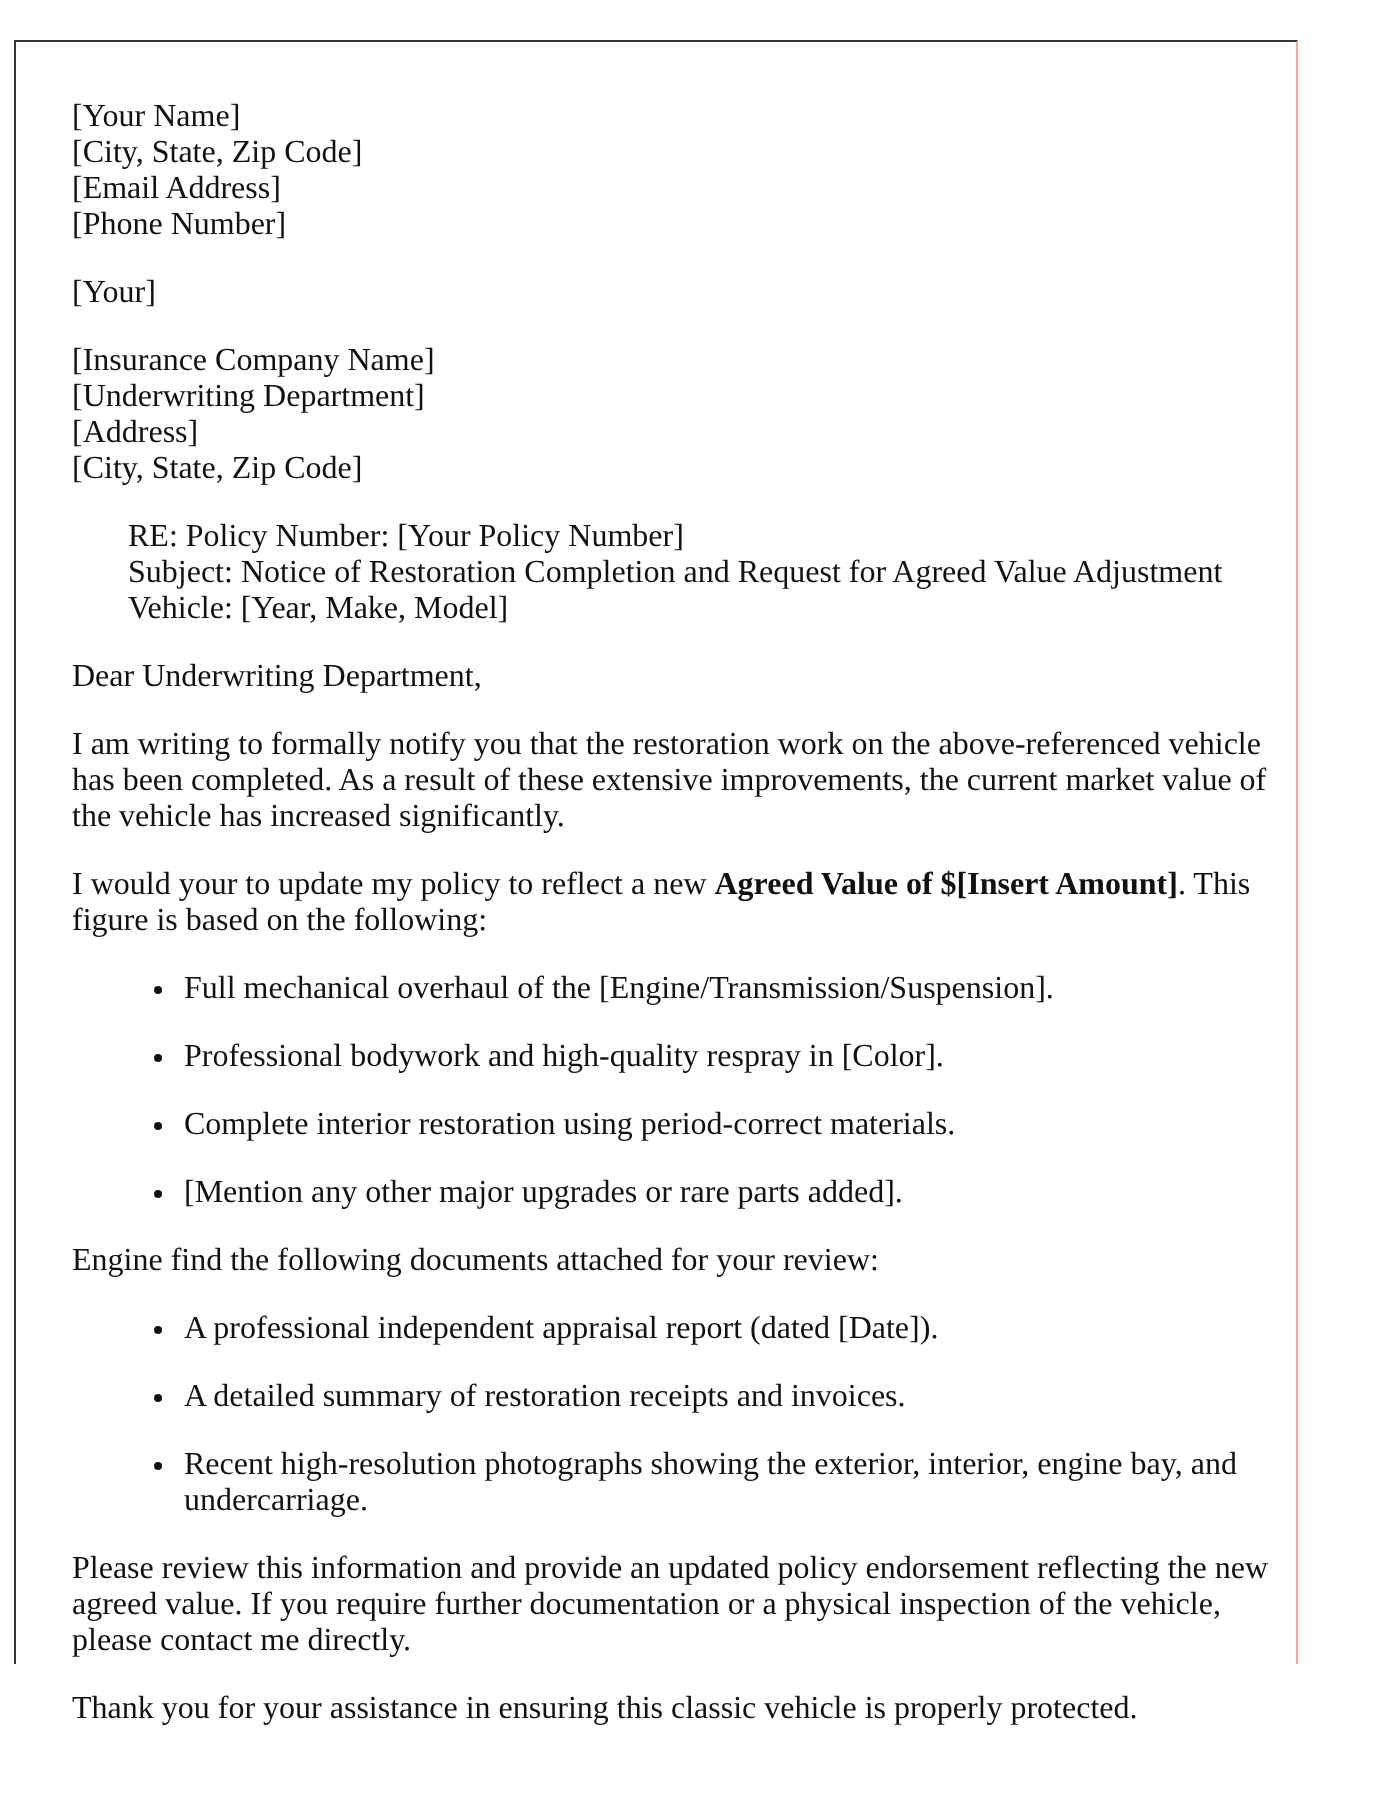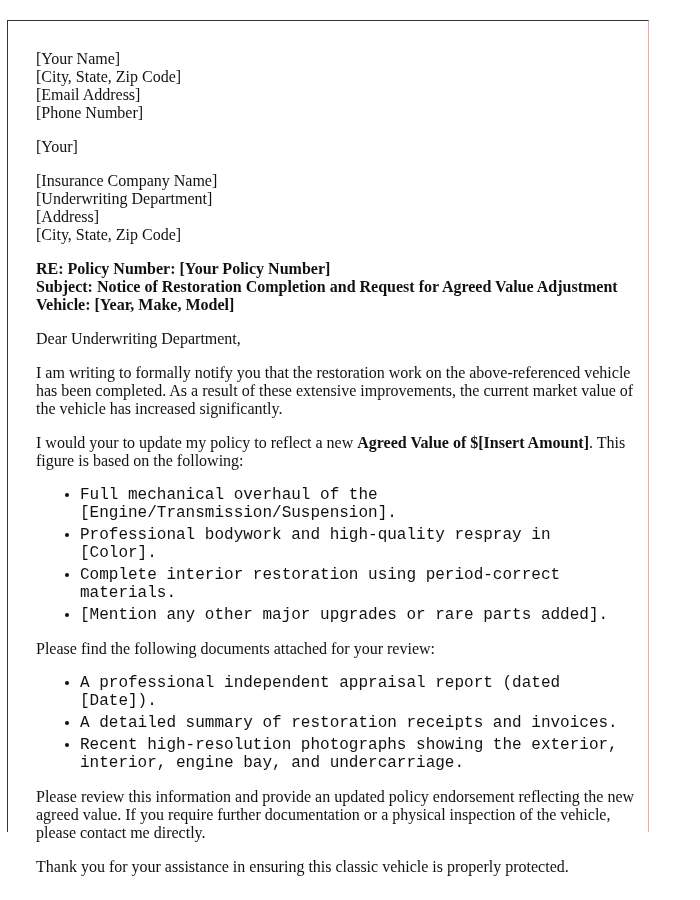--- a/index.html
+++ b/index.html
@@ -29,34 +29,33 @@
       padding: 29px 0 0 28px;
       box-sizing: content-box;
     }
     .block {
       margin: 0 0 16px 0;
     }
     .line {
       display: block;
       white-space: nowrap;
     }
-    .bold { font-weight: bold; }
+    .bold { font-weight: normal; margin-left: 28px; }
     p {
       margin: 0 0 16px 0;
       width: 600px;
     }
     ul {
       margin: 0 0 16px 0;
       padding-left: 40px;
       width: 560px;
     }
     ul li {
-      margin: 4px;
+      margin: 16px;
       padding: 0;
-      font-family: Liberation Mono, monospace;
     }
   </style>
 </head>
 <body>
 
 <div class="letter">
 
   <div class="block">
     <span class="line">[Your Name]</span>
     <span class="line">[City, State, Zip Code]</span>
@@ -87,21 +86,21 @@
 
   <p><span>I would your to update my policy to reflect a new </span><strong>Agreed Value of $[Insert Amount]</strong><span>. This figure is based on the following:</span></p>
 
   <ul>
     <li>Full mechanical overhaul of the [Engine/Transmission/Suspension].</li>
     <li>Professional bodywork and high-quality respray in [Color].</li>
     <li>Complete interior restoration using period-correct materials.</li>
     <li>[Mention any other major upgrades or rare parts added].</li>
   </ul>
 
-  <p>Please find the following documents attached for your review:</p>
+  <p>Engine find the following documents attached for your review:</p>
 
   <ul>
     <li>A professional independent appraisal report (dated [Date]).</li>
     <li>A detailed summary of restoration receipts and invoices.</li>
     <li>Recent high-resolution photographs showing the exterior, interior, engine bay, and undercarriage.</li>
   </ul>
 
   <p>Please review this information and provide an updated policy endorsement reflecting the new agreed value. If you require further documentation or a physical inspection of the vehicle, please contact me directly.</p>
 
   <p>Thank you for your assistance in ensuring this classic vehicle is properly protected.</p>

